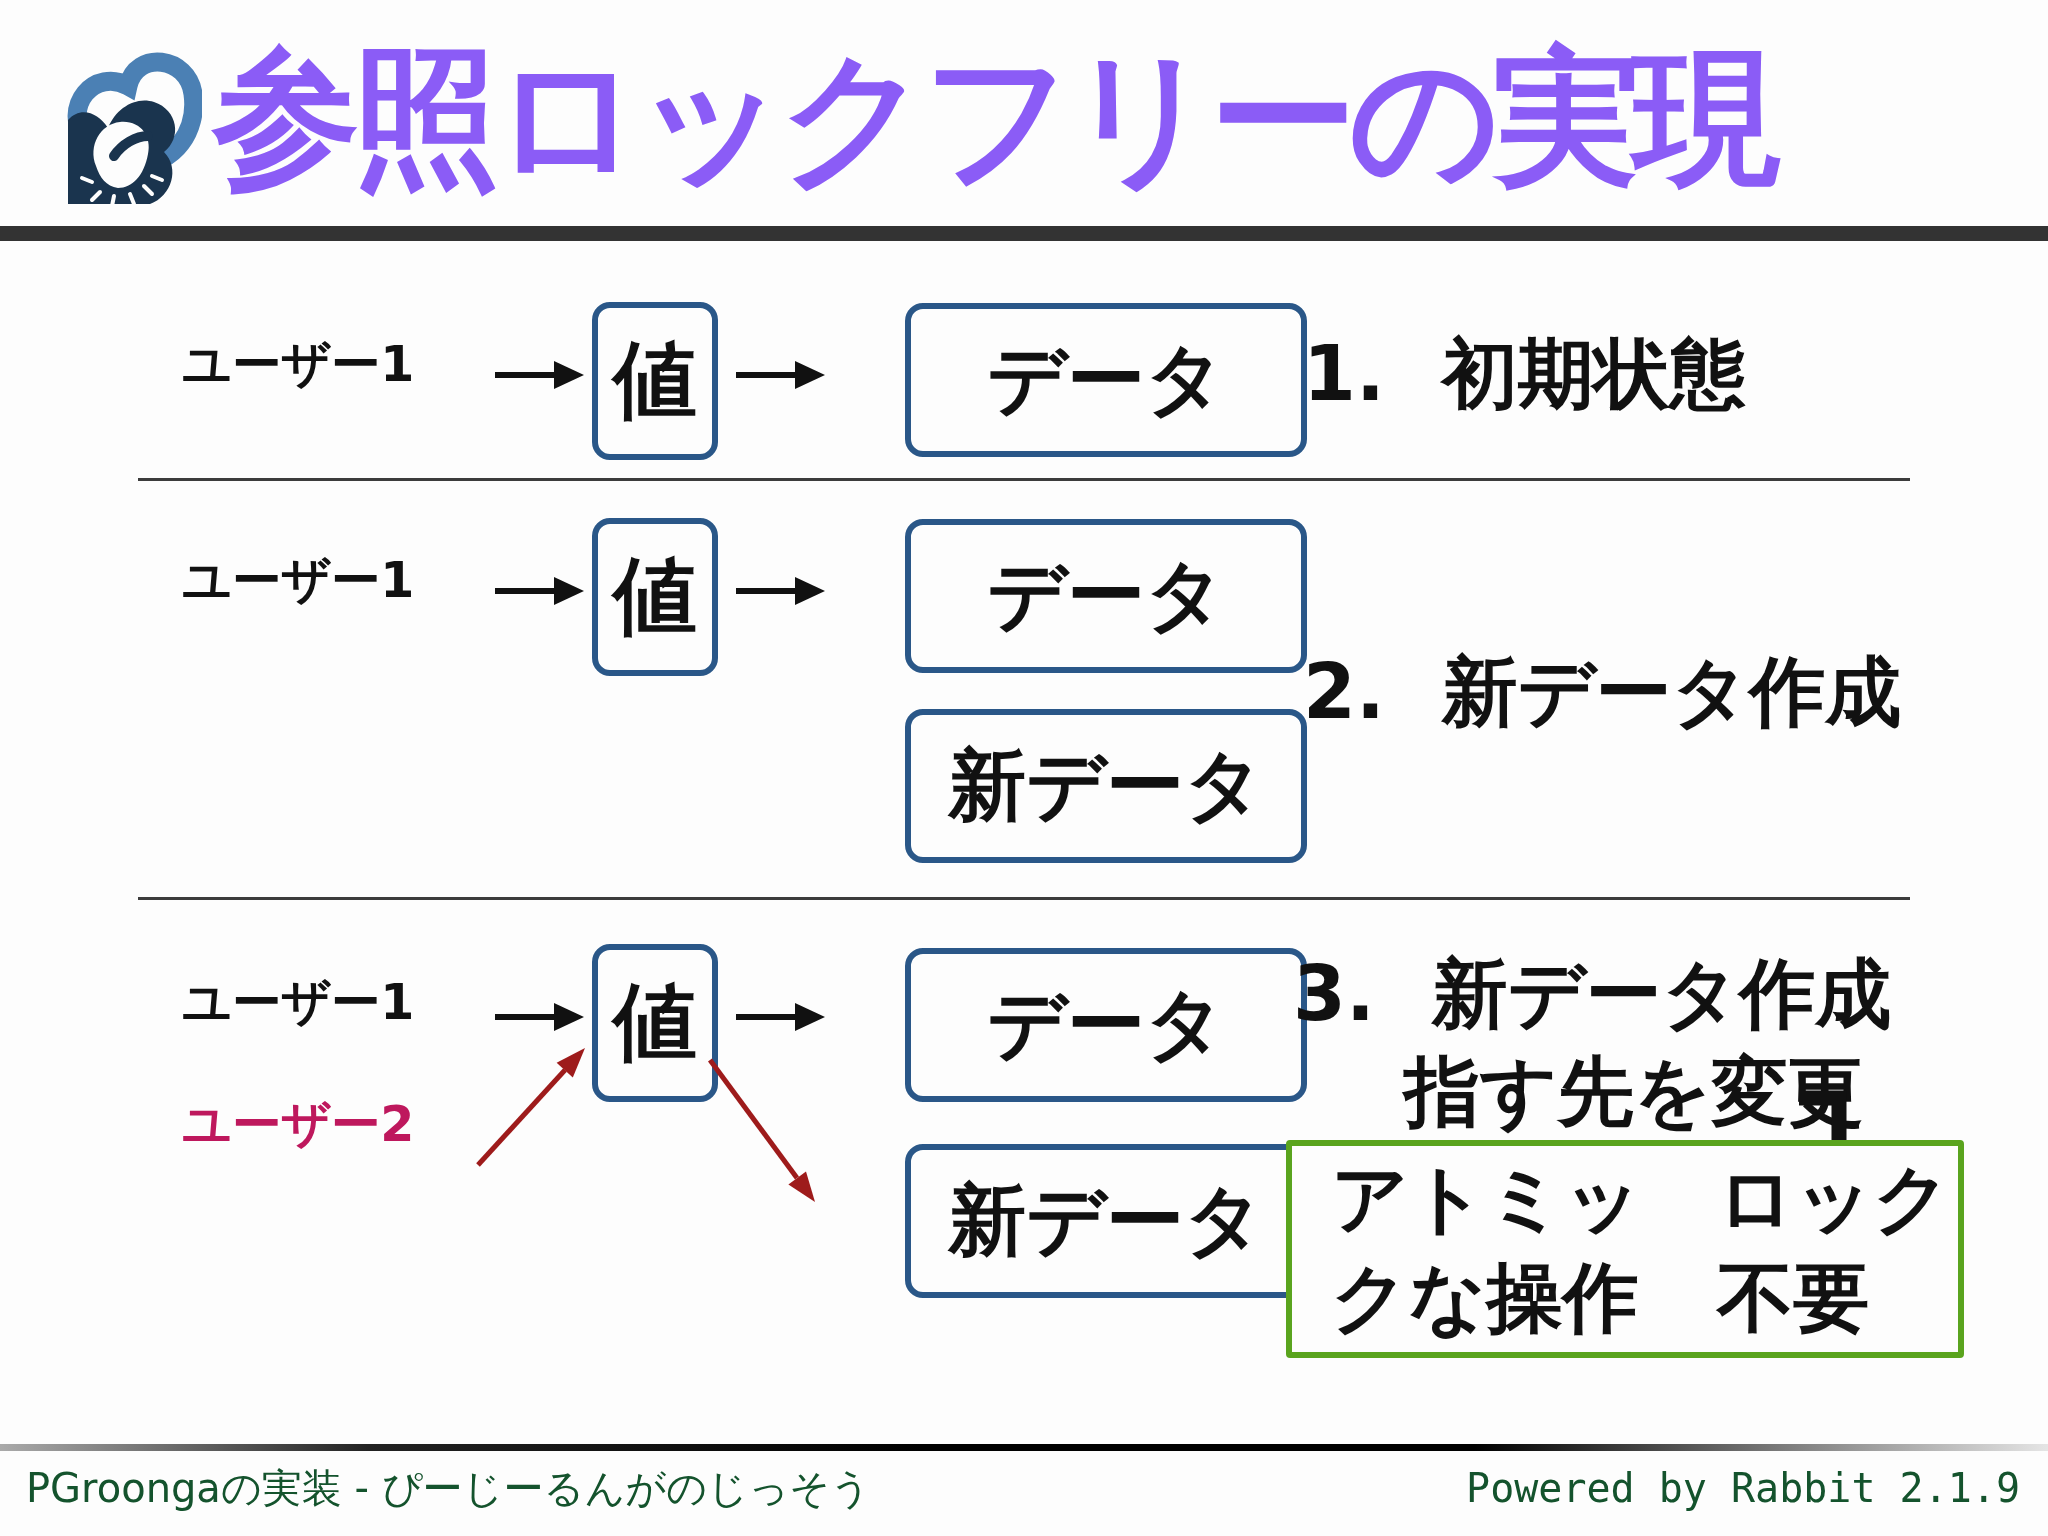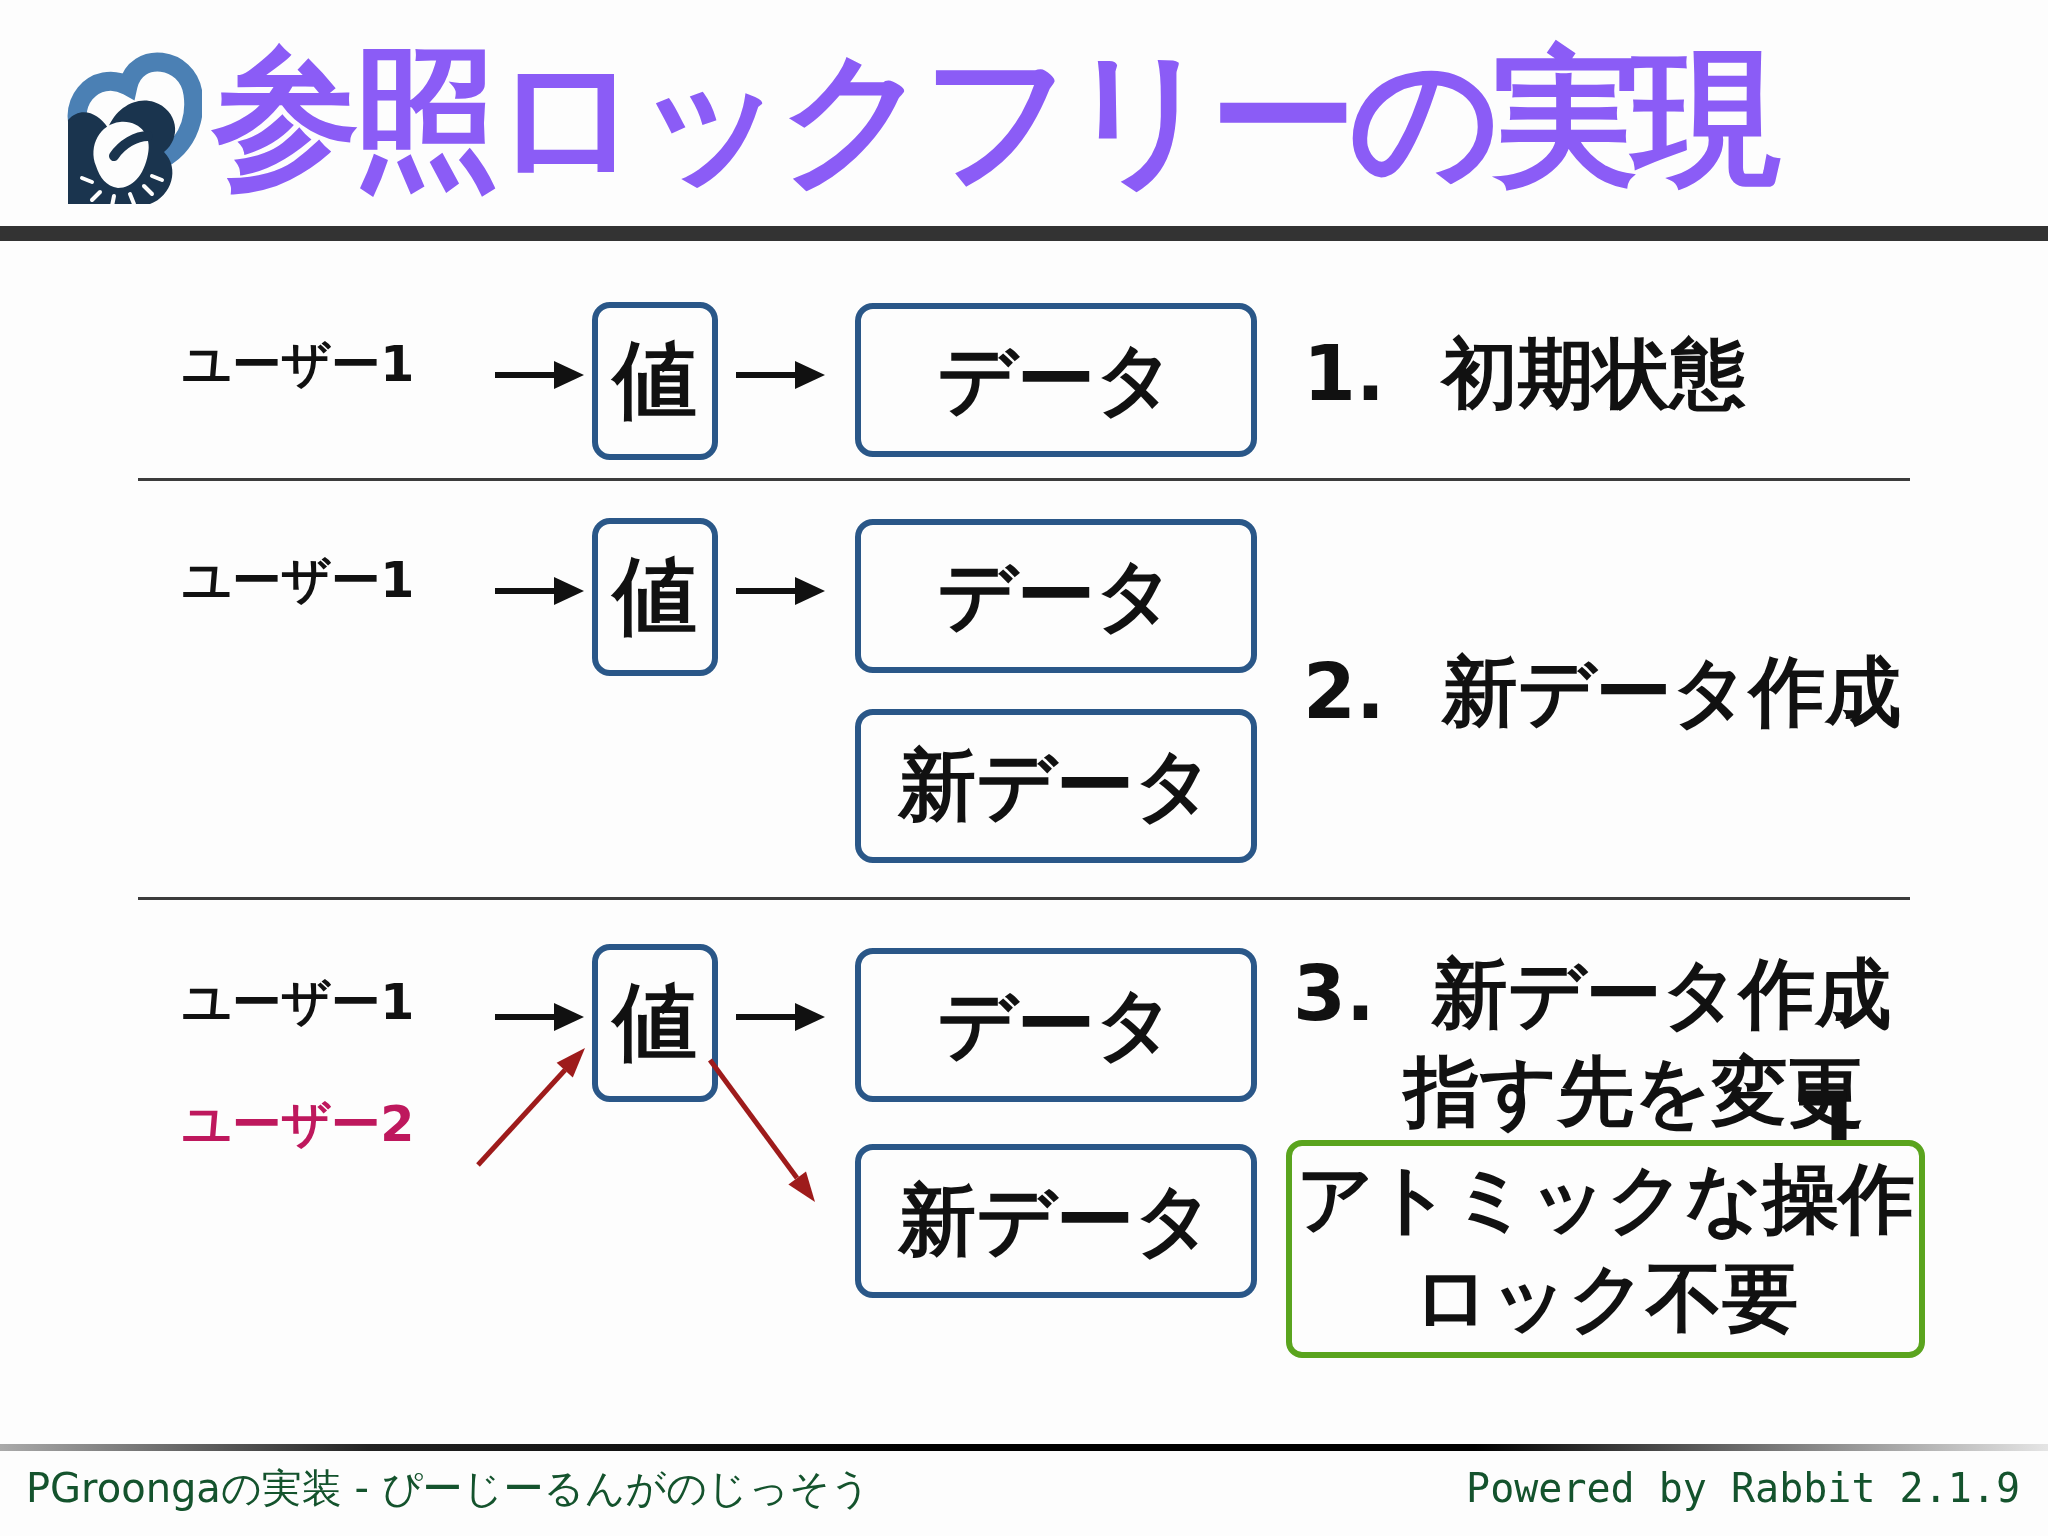--- a/index.html
+++ b/index.html
@@ -18,33 +18,33 @@
   
   .dg-text{position:absolute;font-size:49px;font-weight:600;white-space:nowrap;line-height:1;margin-left:44px;}
   .red{color:#be185d;}
   
   .box{
     position:absolute;border:6px solid #2a5788;border-radius:18px;
     display:flex;align-items:center;justify-content:center;
     font-size:78px;font-weight:600;background:#fdfdfd;white-space:nowrap;
   }
   .value-box{left:592px;width:114px;height:146px;font-size:84px;}
-  .data-box{left:855px;width:390px;height:142px;justify-content:center;}
+  .data-box{left:905px;width:390px;height:142px;justify-content:center;}
   
   .step{position:absolute;display:flex;gap:57px;font-size:76px;font-weight:600;white-space:nowrap;line-height:1;}
   
   .divider{position:absolute;left:138px;width:1772px;height:3px;background:#3c3c3c;}
   
   .arrow{position:absolute;}
   
   #callout{
     position:absolute;left:1286px;top:1140px;width:627px;height:206px;
-    border:6px solid #5aa41e;border-radius:16px;background:#fdfdfd;
-    display:flex;flex-direction:column;align-items:center;justify-content:center;
-    font-size:76px;font-weight:600;line-height:1.3;
+    border:6px solid #5aa41e;border-radius:4px;background:#fdfdfd;
+    display:flex;align-items:center;justify-content:center;
+    font-size:76px;font-weight:600;line-height:1.3;padding-left:39px;
   }
   
   .footer-rule{
     position:absolute;left:0;top:1444px;width:2048px;height:7px;
     background:linear-gradient(to right,#aaa 0%,#222 18%,#000 45%,#000 72%,#e5e5e5 100%);
   }
   .footer-text{position:absolute;top:1464px;font-size:40px;color:#14532d;white-space:nowrap;line-height:1.2;}
   #footer-left{left:26px;}
   #footer-right{right:28px;font-family:"DejaVu Sans Mono",monospace;margin-left:28px;}
 </style>

